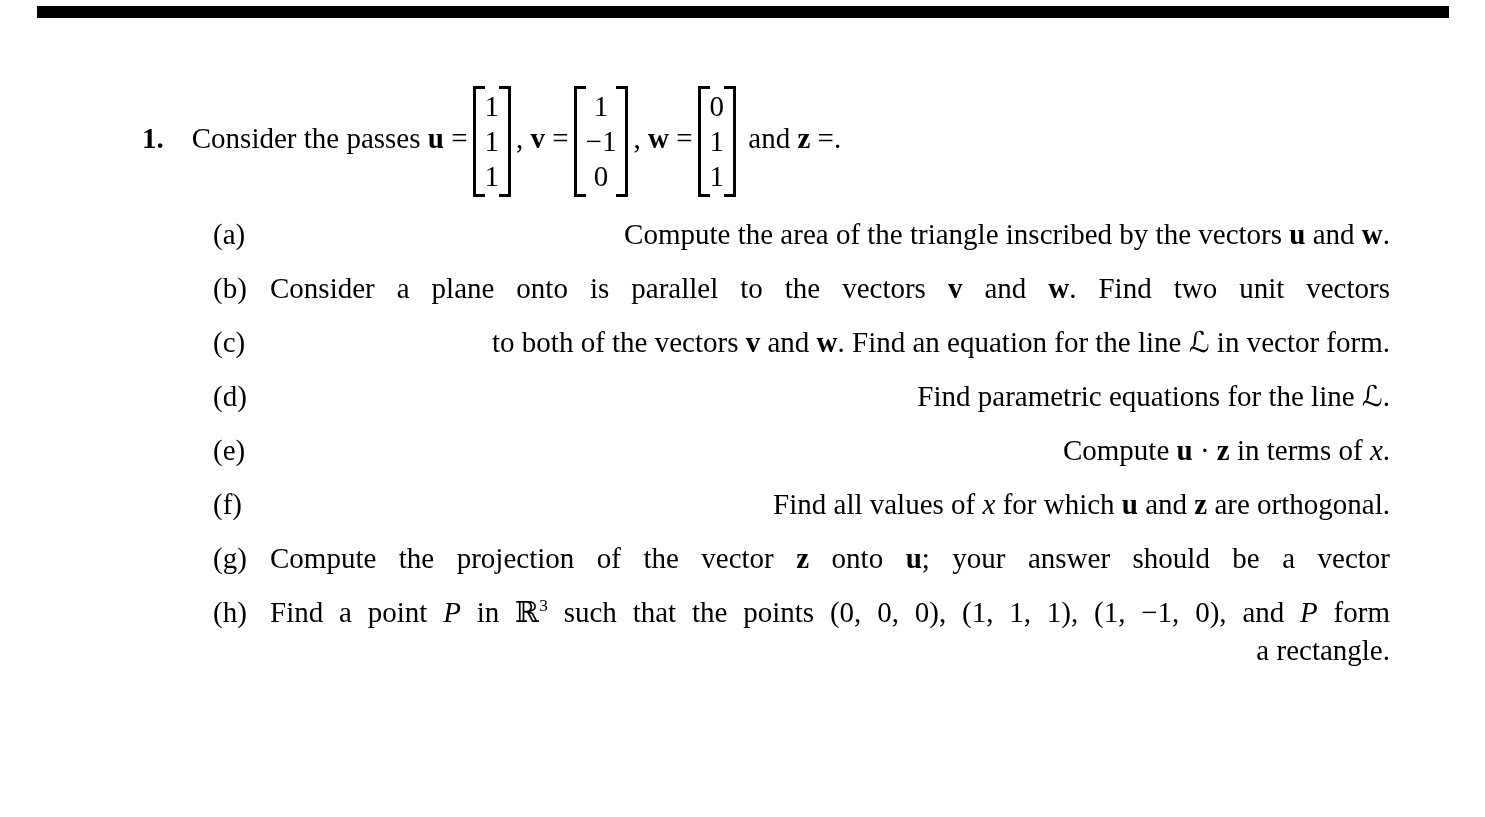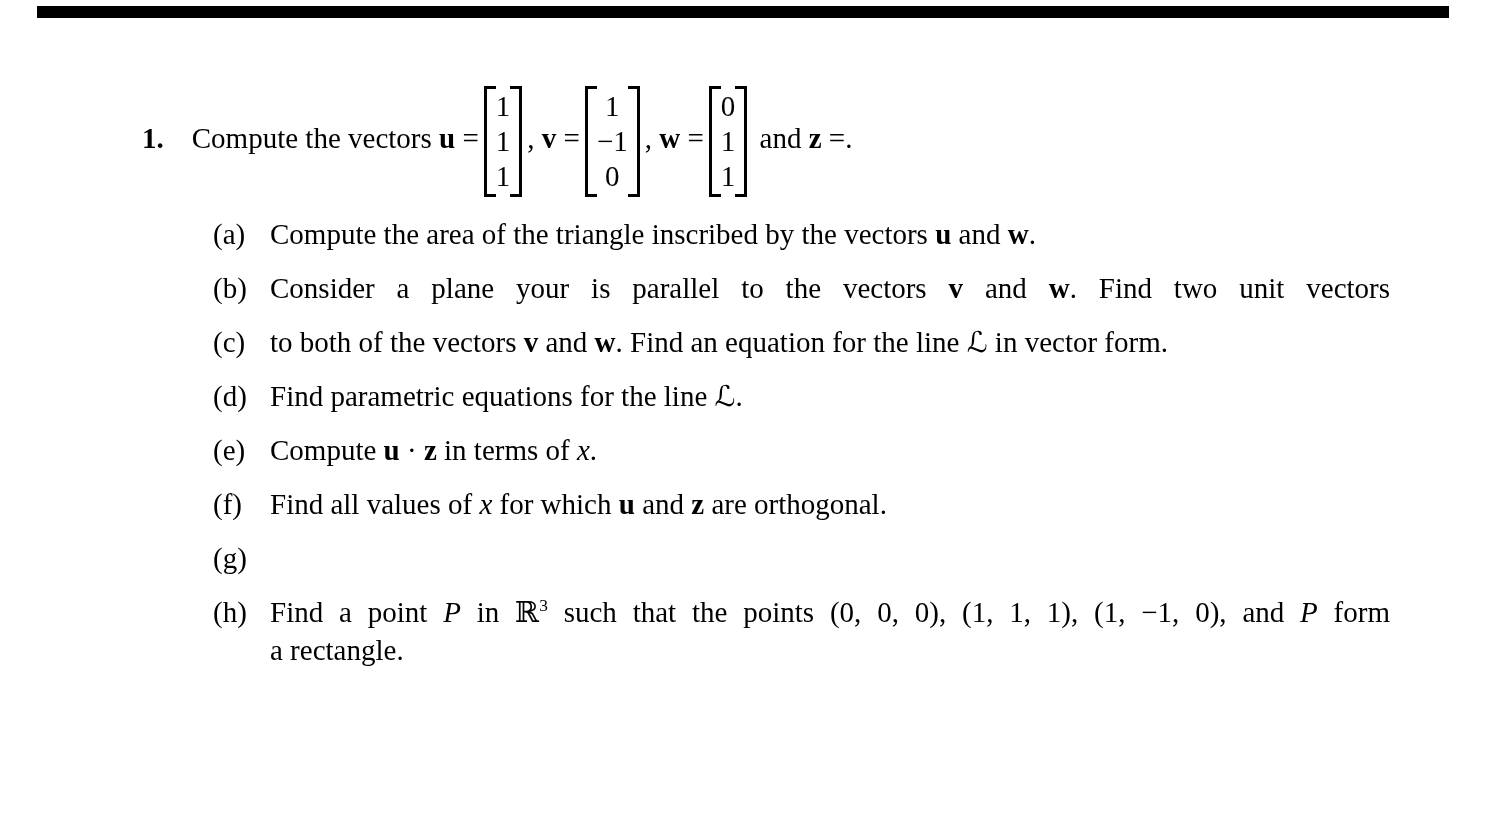--- a/index.html
+++ b/index.html
@@ -40,40 +40,40 @@
   .mrow{font-size:29px;line-height:35px;text-align:center;white-space:pre;}
 
   
   .items{position:absolute;left:213px;top:215px;width:1177px;}
   .item{display:flex;margin-top:16px;}
   .item:first-child{margin-top:0;}
   .ilabel{flex:0 0 57px;font-size:29px;line-height:38px;}
   .itext-block{width:1120px;font-size:29px;}
   .tline{line-height:38px;}
   .tline.just{text-align:justify;text-align-last:justify;white-space:nowrap;}
-  .tline.last{text-align:left;}
+  .tline.last{text-align:right;}
 
   
   .seg-n{}
   .seg-b{font-weight:bold;}
   .seg-i{font-style:italic;}
   .seg-scr{font-family:"DejaVu Serif","DejaVu Sans",serif;}
   .seg-bb{font-family:"DejaVu Serif","DejaVu Sans",serif;}
   sup.seg-sup{font-size:60%;line-height:0;}
 </style>
 </head>
 <body>
 
 <div class="page" style="background: rgb(255, 255, 255);">
 
   <div class="top-bar" style="background: rgb(0, 0, 0);"></div>
 
   <div class="intro">
     <span class="itext prob-num">1.</span>
-    <span class="itext"><span class="seg seg-n">Compute the vectors </span><span class="seg seg-b">u</span><span class="seg seg-n"> =</span></span>
+    <span class="itext"><span class="seg seg-n">Consider the passes </span><span class="seg seg-b">u</span><span class="seg seg-n"> =</span></span>
     <span class="bmatrix">
       <span class="mrow"><span class="seg seg-n">1</span></span>
       <span class="mrow"><span class="seg seg-n">1</span></span>
       <span class="mrow"><span class="seg seg-n">1</span></span>
     </span>
     <span class="itext"><span class="seg seg-n">, </span><span class="seg seg-b">v</span><span class="seg seg-n"> =</span></span>
     <span class="bmatrix">
       <span class="mrow"><span class="seg seg-n">1</span></span>
       <span class="mrow"><span class="seg seg-n">−1</span></span>
       <span class="mrow"><span class="seg seg-n">0</span></span>
@@ -93,21 +93,21 @@
     <div class="item">
       <span class="ilabel">(a)</span>
       <div class="itext-block">
         <div class="tline last"><span class="seg seg-n">Compute the area of the triangle inscribed by the vectors </span><span class="seg seg-b">u</span><span class="seg seg-n"> and </span><span class="seg seg-b">w</span><span class="seg seg-n">.</span></div>
       </div>
     </div>
 
     <div class="item">
       <span class="ilabel">(b)</span>
       <div class="itext-block">
-        <div class="tline just"><span class="seg seg-n">Consider a plane your is parallel to the vectors </span><span class="seg seg-b">v</span><span class="seg seg-n"> and </span><span class="seg seg-b">w</span><span class="seg seg-n">. Find two unit vectors</span></div>
+        <div class="tline just"><span class="seg seg-n">Consider a plane onto is parallel to the vectors </span><span class="seg seg-b">v</span><span class="seg seg-n"> and </span><span class="seg seg-b">w</span><span class="seg seg-n">. Find two unit vectors</span></div>
       </div>
     </div>
 
     <div class="item">
       <span class="ilabel">(c)</span>
       <div class="itext-block">
         <div class="tline last"><span class="seg seg-n">to both of the vectors </span><span class="seg seg-b">v</span><span class="seg seg-n"> and </span><span class="seg seg-b">w</span><span class="seg seg-n">. Find an equation for the line </span><span class="seg seg-scr">ℒ</span><span class="seg seg-n"> in vector form.</span></div>
       </div>
     </div>
 
@@ -128,20 +128,21 @@
     <div class="item">
       <span class="ilabel">(f)</span>
       <div class="itext-block">
         <div class="tline last"><span class="seg seg-n">Find all values of </span><span class="seg seg-i">x</span><span class="seg seg-n"> for which </span><span class="seg seg-b">u</span><span class="seg seg-n"> and </span><span class="seg seg-b">z</span><span class="seg seg-n"> are orthogonal.</span></div>
       </div>
     </div>
 
     <div class="item">
       <span class="ilabel">(g)</span>
       <div class="itext-block">
+        <div class="tline just"><span class="seg seg-n">Compute the projection of the vector </span><span class="seg seg-b">z</span><span class="seg seg-n"> onto </span><span class="seg seg-b">u</span><span class="seg seg-n">; your answer should be a vector</span></div>
       </div>
     </div>
 
     <div class="item">
       <span class="ilabel">(h)</span>
       <div class="itext-block">
         <div class="tline just"><span class="seg seg-n">Find a point </span><span class="seg seg-i">P</span><span class="seg seg-n"> in </span><span class="seg seg-bb">ℝ</span><sup class="seg seg-sup">3</sup><span class="seg seg-n"> such that the points (0, 0, 0), (1, 1, 1), (1, −1, 0), and </span><span class="seg seg-i">P</span><span class="seg seg-n"> form</span></div>
         <div class="tline last"><span class="seg seg-n">a rectangle.</span></div>
       </div>
     </div>

